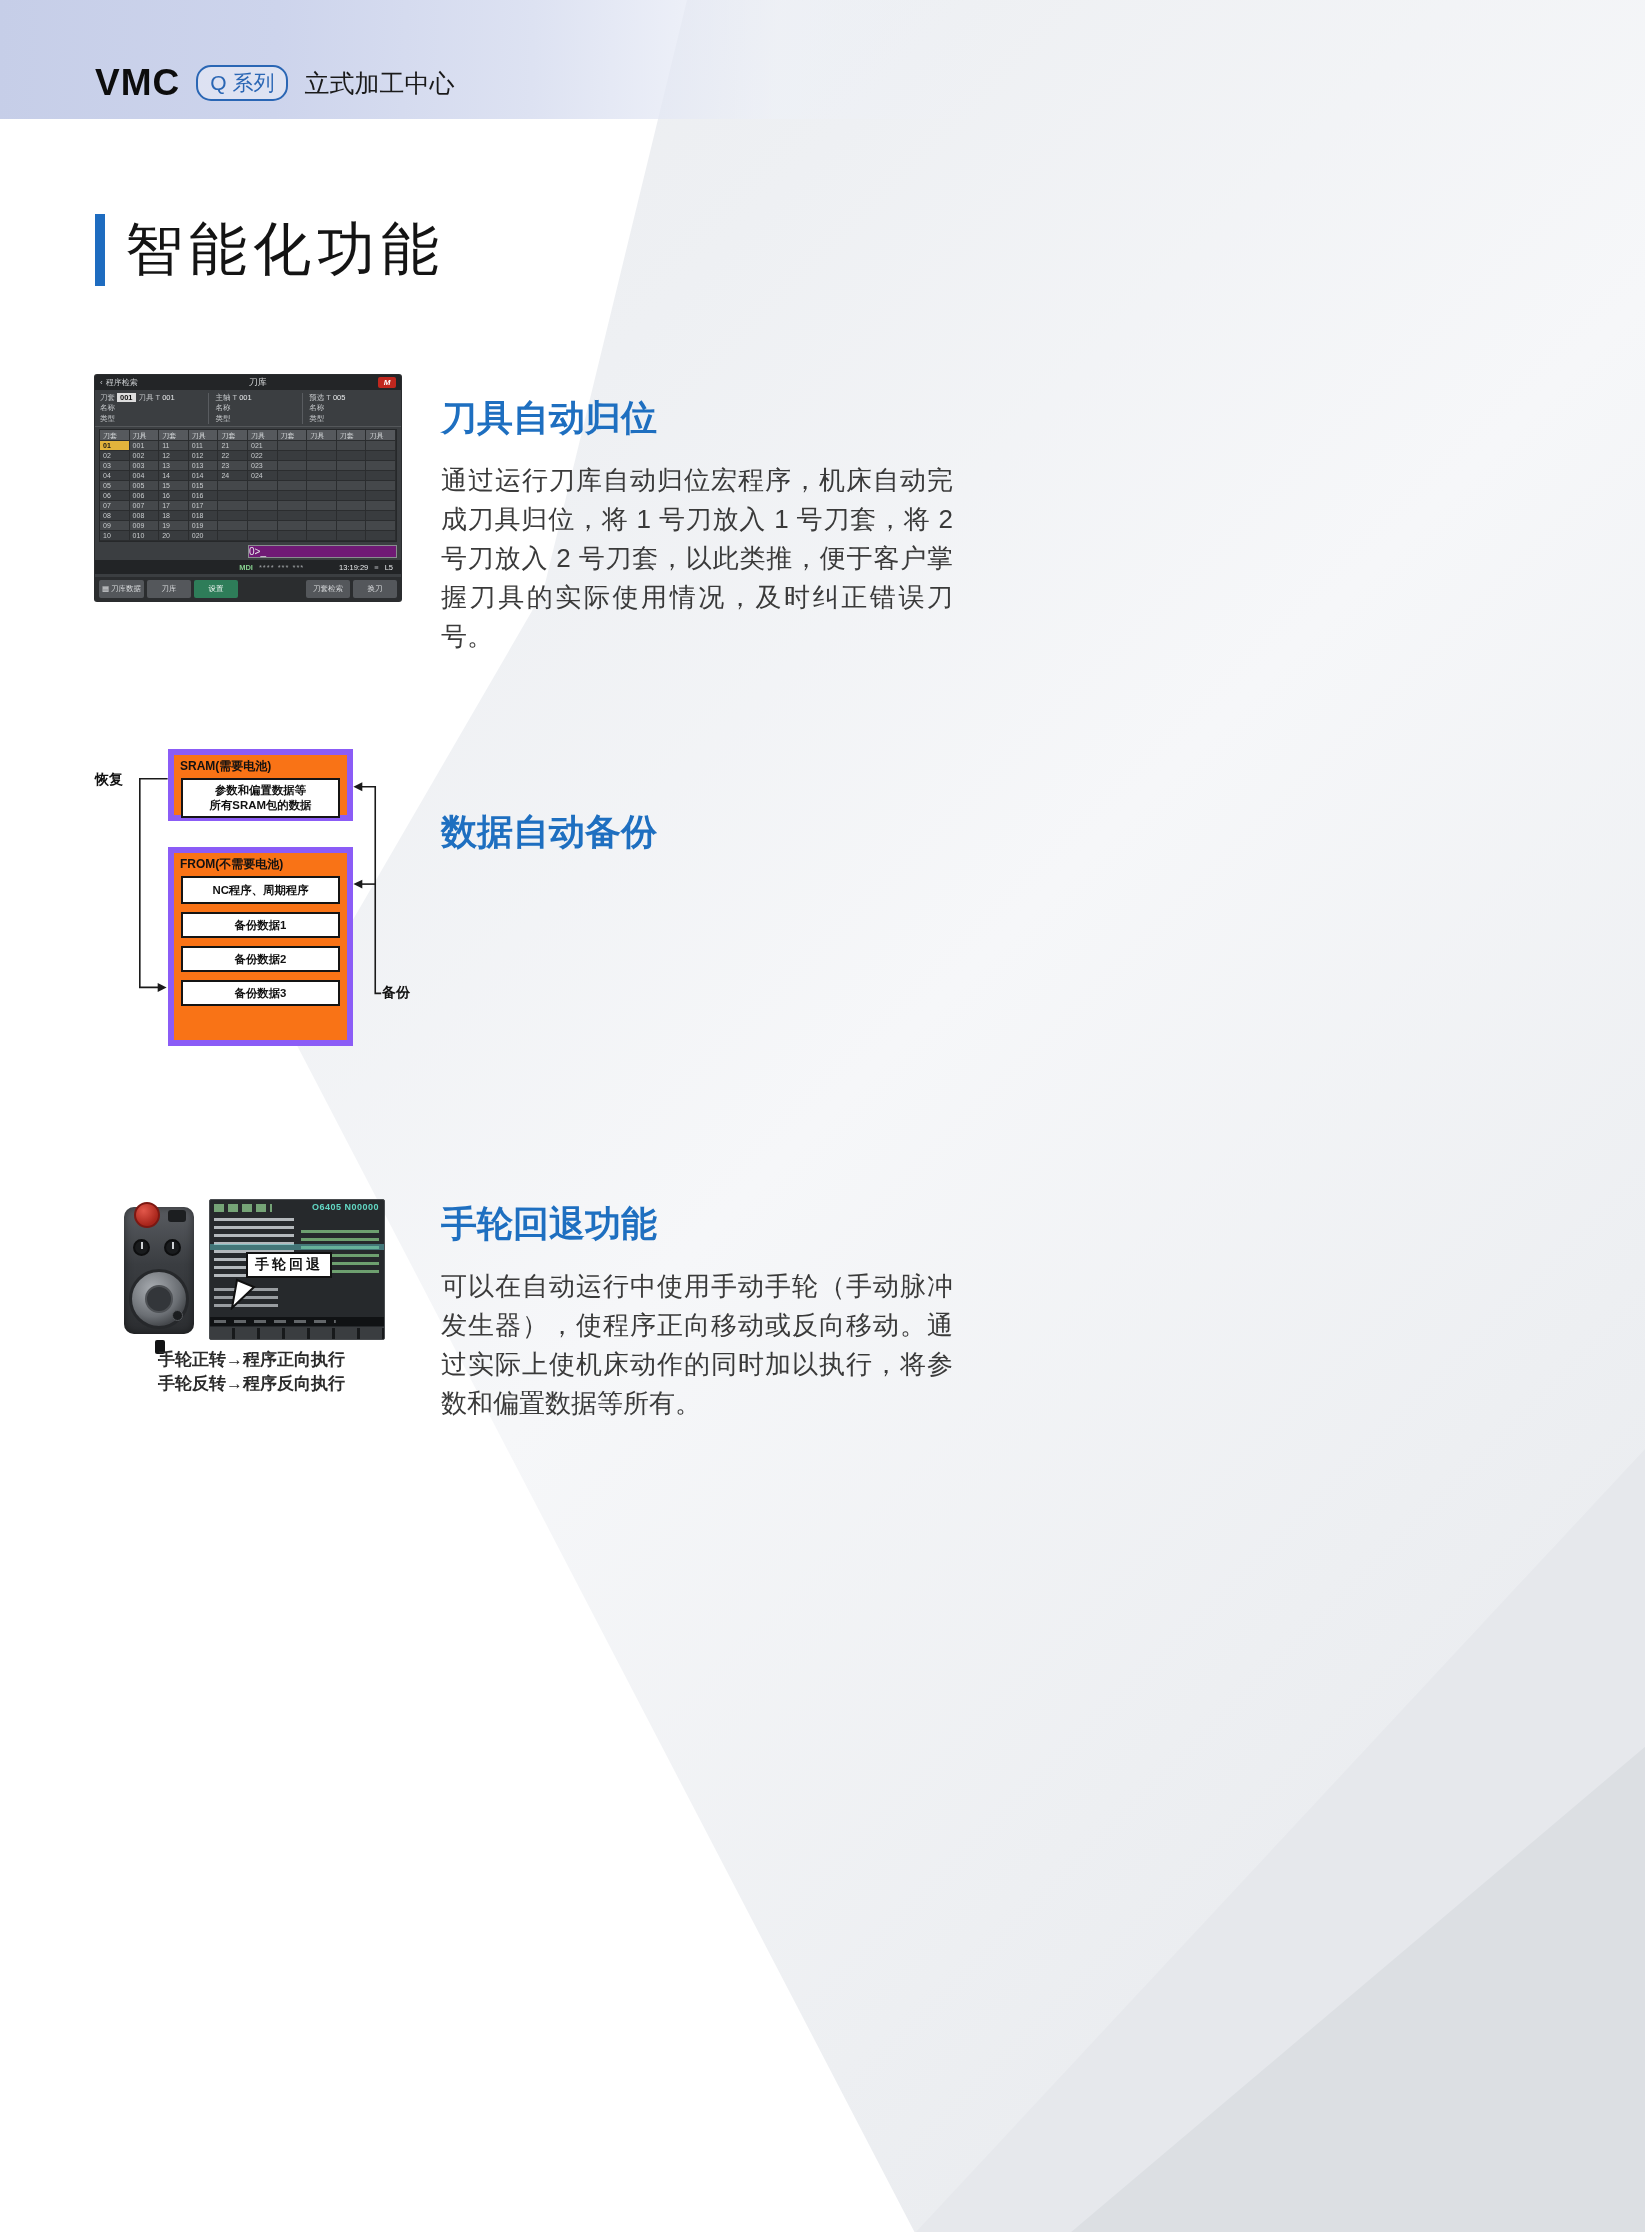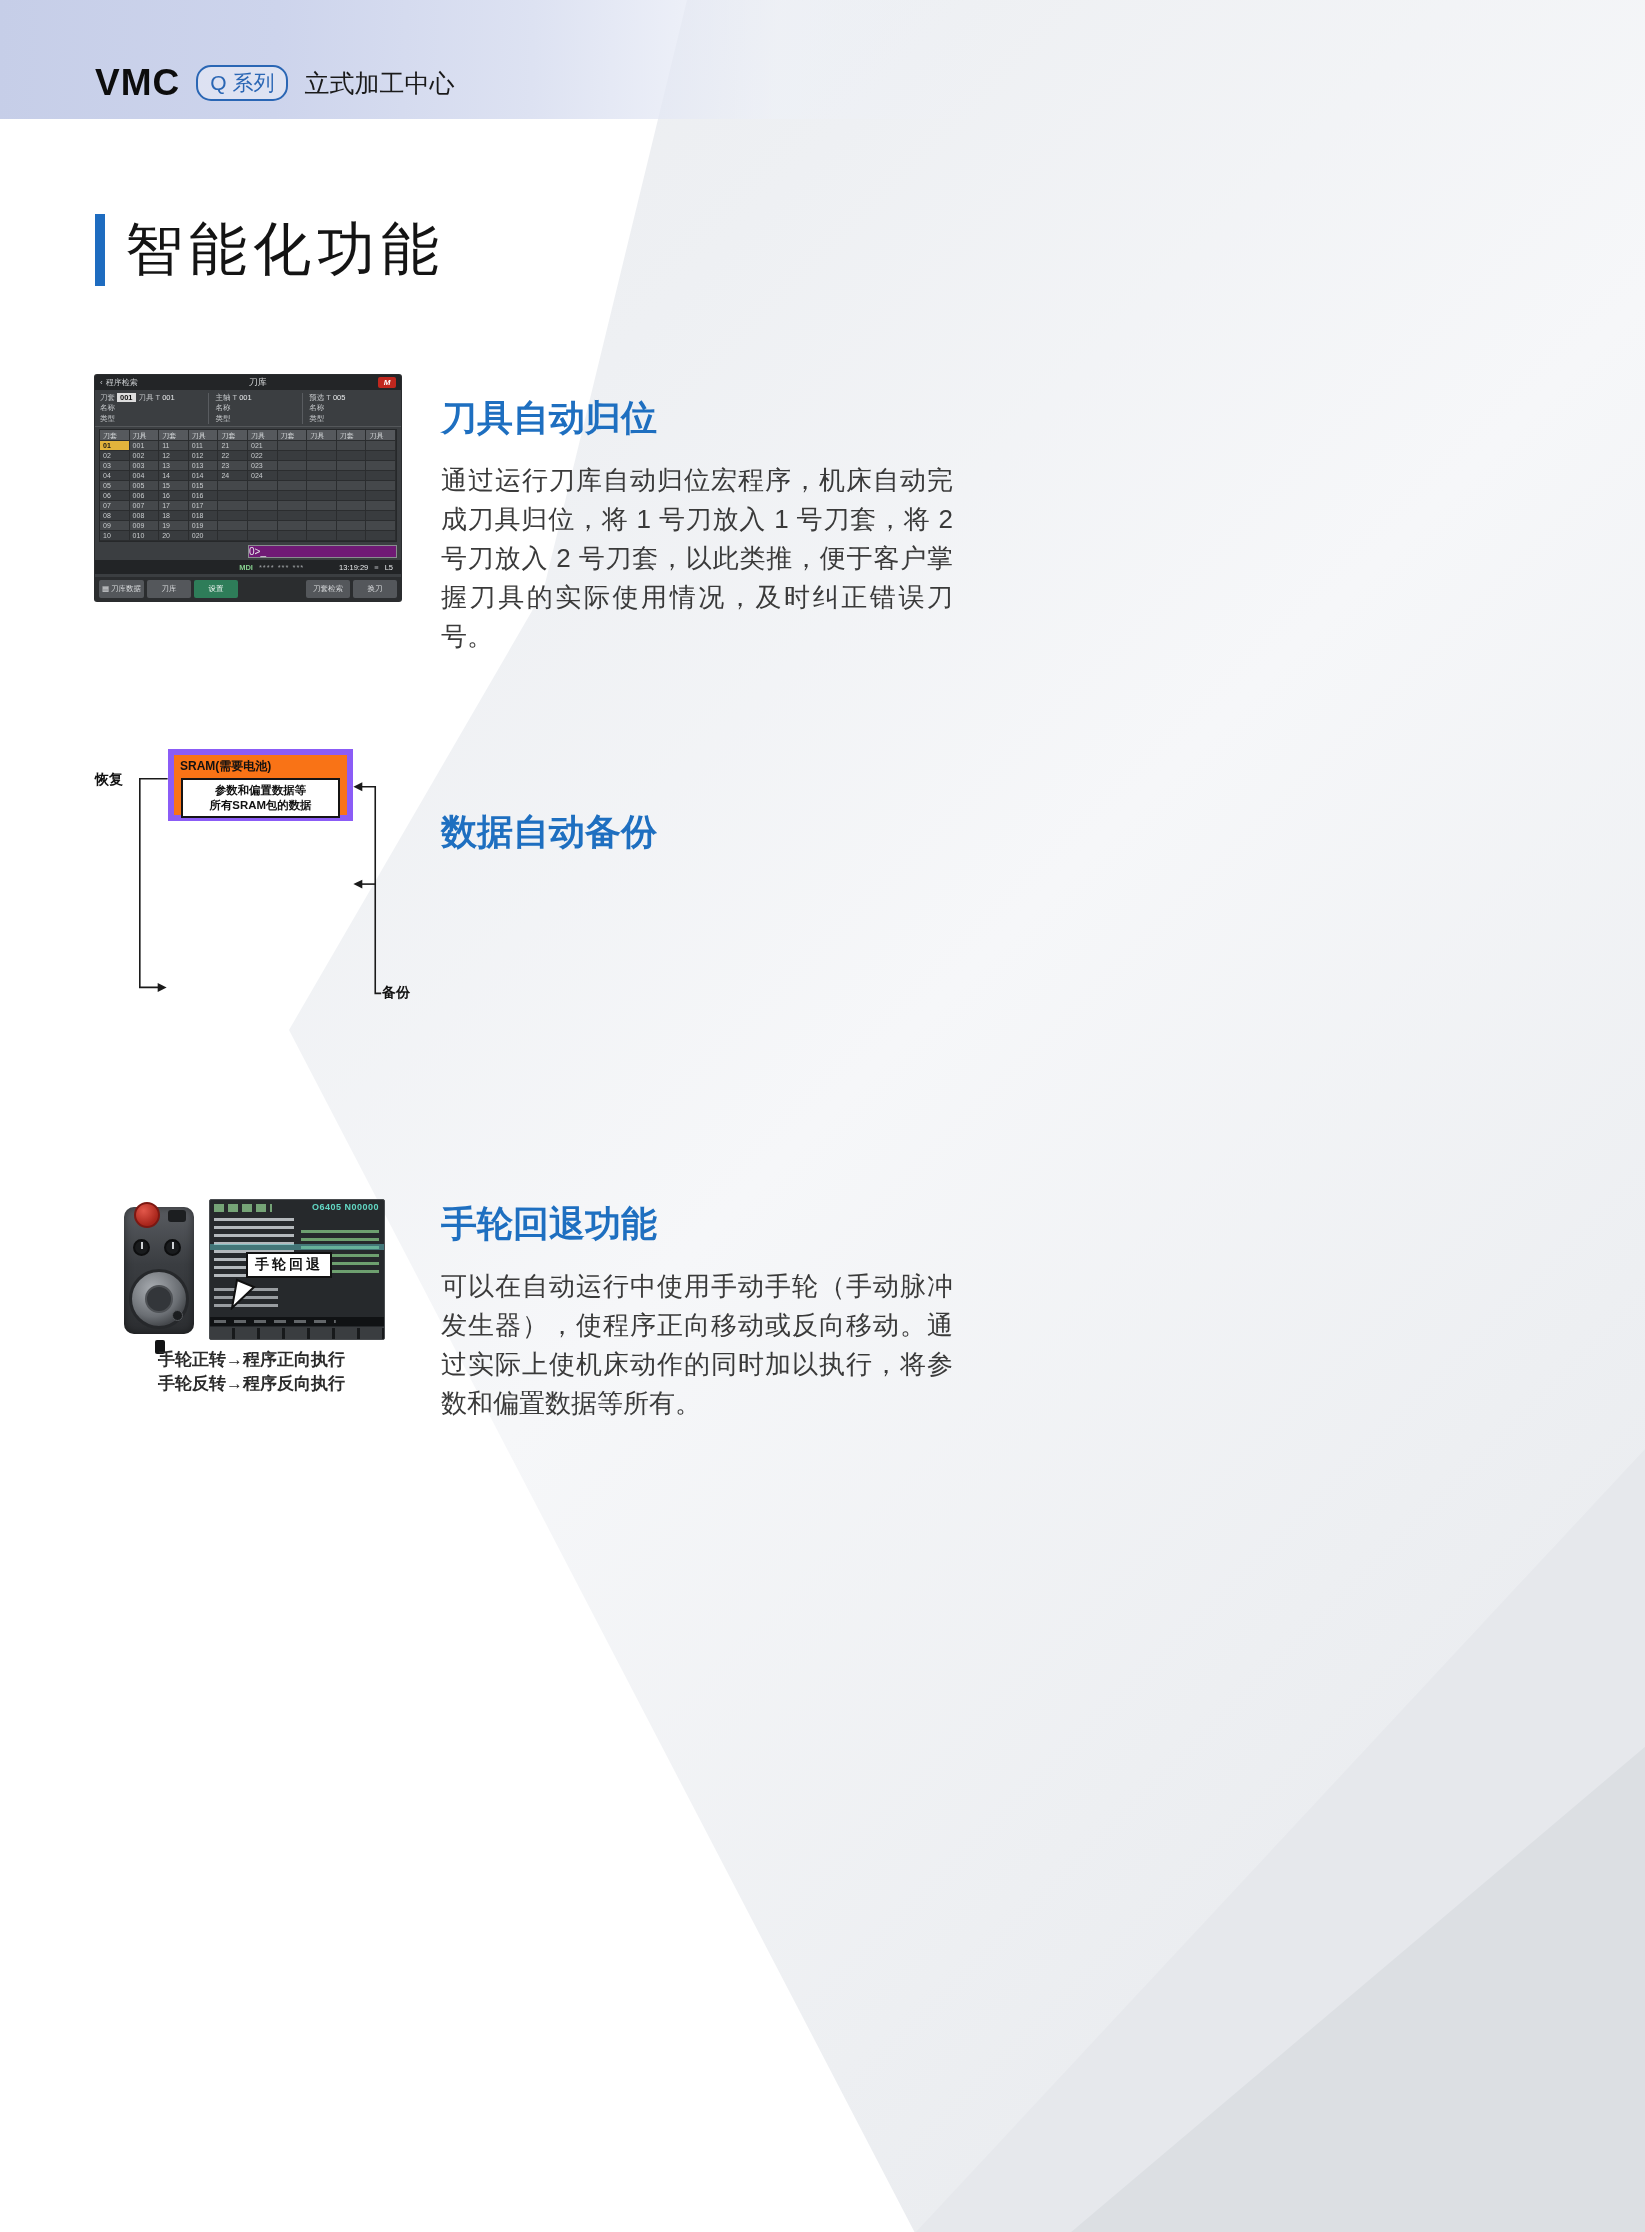--- a/index.html
+++ b/index.html
@@ -332,20 +332,27 @@
   <span class="dlabel lbl-backup">备份</span>
 
   <div class="dbox dbox-sram">
     <div class="dtitle">SRAM(需要电池)</div>
     <div class="dinner">
       <div>参数和偏置数据等</div>
       <div>所有SRAM包的数据</div>
     </div>
   </div>
 
+  <div class="dbox dbox-from">
+    <div class="dtitle">FROM(不需要电池)</div>
+    <div class="dinner single">NC程序、周期程序</div>
+    <div class="dinner bk">备份数据1</div>
+    <div class="dinner bk">备份数据2</div>
+    <div class="dinner bk">备份数据3</div>
+  </div>
 
   <svg class="dlines" viewBox="0 0 335 302">
 
     <polyline points="73,30 45,30 45,240 64,240" fill="none" stroke="#1a1a1a" stroke-width="1.6"></polyline>
     <polygon points="72,240 63,235.5 63,244.5" fill="#1a1a1a"></polygon>
 
     <polyline points="268,38 282,38 282,246 288,246" fill="none" stroke="#1a1a1a" stroke-width="1.6"></polyline>
     <polyline points="268,136 282,136" fill="none" stroke="#1a1a1a" stroke-width="1.6"></polyline>
     <polygon points="260,38 269,33.5 269,42.5" fill="#1a1a1a"></polygon>
     <polygon points="260,136 269,131.5 269,140.5" fill="#1a1a1a"></polygon>

